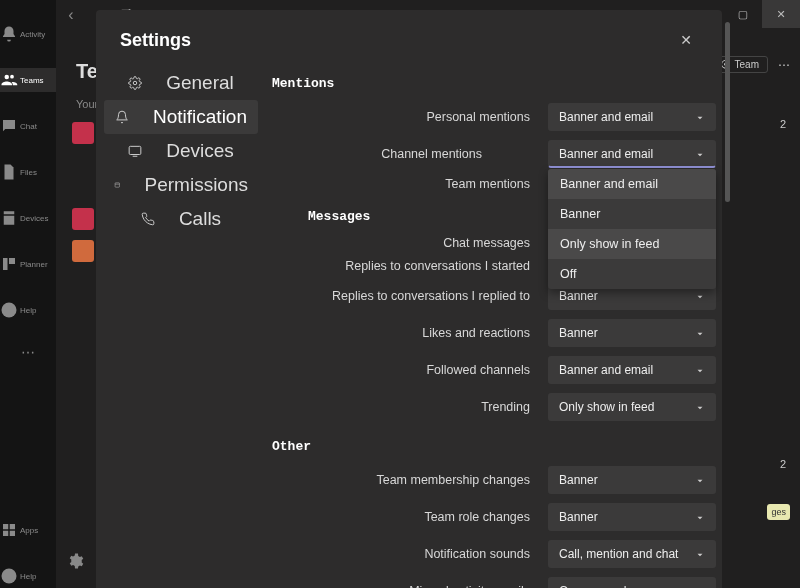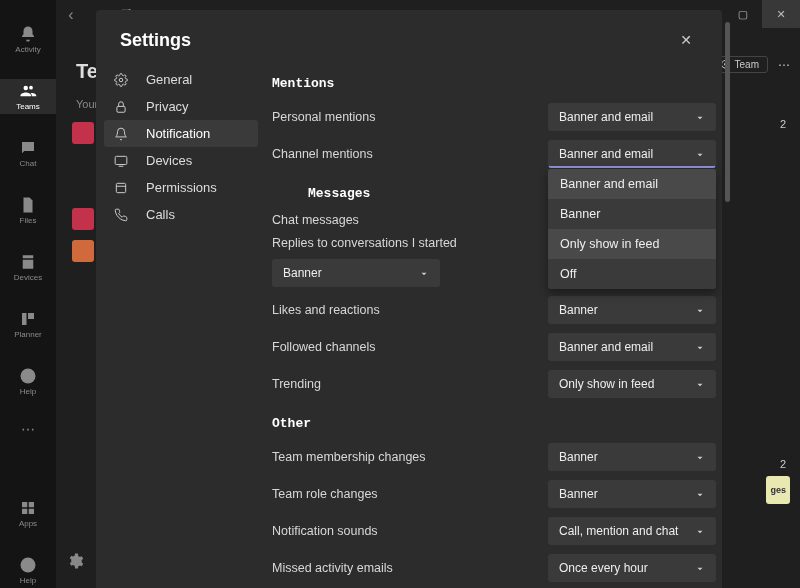--- a/index.html
+++ b/index.html
@@ -1,20 +1,20 @@
 <!DOCTYPE html>
 <html><head>
 <meta charset="utf-8">
 <style>
   * { margin: 0; padding: 0; box-sizing: border-box; }
   html, body { width: 800px; height: 588px; overflow: hidden; font-family: "Segoe UI", Arial, sans-serif; background: #201f1f; color: #e1e1e1; }
   .app { display: flex; width: 100%; height: 100%; }
   
   .rail { width: 56px; background: #141414; display: flex; flex-direction: column; align-items: center; padding-top: 22px; gap: 22px; }
-  .rail-item { display: flex; flex-direction: column; align-items: center; gap: 2px; font-size: 8px; color: #8a8a8a; cursor: pointer; width: 100%; padding: 3px 0; }
+  .rail-item { display: flex; flex-direction: row; align-items: center; gap: 2px; font-size: 8px; color: #8a8a8a; cursor: pointer; width: 100%; padding: 3px 0; }
   .rail-item svg { width: 18px; height: 18px; fill: #8a8a8a; }
   .rail-item.active { color: #fff; background: #2d2c2c; }
   .rail-item.active svg { fill: #fff; }
   .rail-spacer { flex: 1; }
   .rail-ell { color: #8a8a8a; font-size: 14px; }
   
   .bg { position: absolute; left: 56px; top: 0; right: 0; bottom: 0; background: #201f1f; }
   .bg-title { position: absolute; top: 60px; left: 20px; font-size: 20px; font-weight: 700; color: #ddd; }
   .bg-sub { position: absolute; top: 98px; left: 20px; font-size: 11px; color: #8a8a8a; }
   .chip { position:absolute; width:22px; height:22px; border-radius:3px; font-size:10px; color:#fff; display:flex; align-items:center; justify-content:center; }
@@ -27,38 +27,38 @@
   .team-dots { position:absolute; top:58px; right:10px; color:#ccc; font-size:12px; }
   
   .modal { position: absolute; left: 96px; top: 10px; right: 78px; bottom: 0; background: #2d2c2c; border-radius: 4px 4px 0 0; display: flex; flex-direction: column; }
   .modal-header { display:flex; align-items:center; justify-content:space-between; padding: 18px 24px 8px 24px; }
   .modal-header h2 { font-size: 18px; font-weight: 600; color: #fff; }
   .close-btn { width: 24px; height: 24px; display:flex; align-items:center; justify-content:center; color:#ccc; cursor:pointer; font-size:14px; }
   .modal-body { display:flex; flex:1; overflow: hidden; }
   .scroll-ind { position:absolute; right:-8px; top:12px; width:5px; height:180px; background:#555; border-radius:3px; }
   
   .snav { width: 170px; padding: 6px 8px; }
-  .snav-item { display:flex; align-items:center; gap:18px; padding: 6px 10px; font-size: 13px; color:#ddd; border-radius:3px; cursor:pointer; }
+  .snav-item { display:flex; align-items:center; gap:24px; padding: 6px 10px; font-size: 19px; color:#ddd; border-radius:3px; cursor:pointer;justify-content:center; }
   .snav-item svg { width:14px; height:14px; fill:none; stroke:#ccc; stroke-width:1.7; }
   .snav-item.active { background:#3b3a3a; color:#fff; }
   
   .content { flex:1; padding: 6px 6px 0 6px; overflow-y:auto; }
   .section-title { font-size:13px; font-weight:700; color:#fff; margin: 10px 0 12px 0; font-family: Liberation Mono, monospace; }
   .row { display:flex; align-items:center; margin-bottom: 9px; }
-  .row-label { flex:1; font-size:12.5px; color:#d8d8d8; padding-right:10px; }
+  .row-label { flex:1; font-size:12.5px; color:#d8d8d8; padding-right:18px;text-align:right; }
   .dropdown { width: 168px; height: 28px; background:#3b3a3a; border:1px solid transparent; border-radius:3px; display:flex; align-items:center; justify-content:space-between; padding: 0 10px; font-size:12px; color:#eee; cursor:pointer; position:relative; }
   .dropdown.open { border-bottom:2px solid #8f90d4; }
   .chev { width:10px; height:10px; }
   .chev svg { width:10px; height:10px; fill:#ccc; }
   
   .dd-menu { position:absolute; width:168px; background:#3b3a3a; border-radius:3px; box-shadow:0 4px 10px rgba(0,0,0,.4); overflow:hidden; z-index:10; }
   .dd-opt { padding:8px 12px; font-size:12.5px; color:#eee; cursor:pointer; }
   .dd-opt.hover { background:#4a4949; }
   
-  .bg-pill { position:absolute; right:10px; bottom:84px; background:#e8e8b0; border-radius:3px; font-size:9px; color:#333; padding:9px 4px;font-weight:bold; }
+  .bg-pill { position:absolute; right:10px; bottom:68px; background:#e8e8b0; border-radius:3px; font-size:9px; color:#333; padding:3px 4px; }
 </style>
 </head>
 <body>
 
 <div class="app">
 
   <div class="rail">
     <div class="rail-item">
       <svg viewBox="0 0 24 24">
           <path d="M12 2a6 6 0 0 0-6 6v4l-2 3v1h16v-1l-2-3V8a6 6 0 0 0-6-6zm0 20a2.5 2.5 0 0 0 2.5-2.5h-5A2.5 2.5 0 0 0 12 22z"></path>
@@ -159,27 +159,20 @@
     <div class="modal-body">
 
       <div class="snav">
         <div class="snav-item">
           <svg viewBox="0 0 24 24">
               <circle cx="12" cy="12" r="3"></circle>
               <path d="M19.4 15a1.7 1.7 0 0 0 .3 1.8l.1.1a2 2 0 1 1-2.8 2.8l-.1-.1a1.7 1.7 0 0 0-1.8-.3 1.7 1.7 0 0 0-1 1.5V21a2 2 0 1 1-4 0v-.1a1.7 1.7 0 0 0-1-1.5 1.7 1.7 0 0 0-1.8.3l-.1.1a2 2 0 1 1-2.8-2.8l.1-.1a1.7 1.7 0 0 0 .3-1.8 1.7 1.7 0 0 0-1.5-1H3a2 2 0 1 1 0-4h.1a1.7 1.7 0 0 0 1.5-1 1.7 1.7 0 0 0-.3-1.8l-.1-.1a2 2 0 1 1 2.8-2.8l.1.1a1.7 1.7 0 0 0 1.8.3H9a1.7 1.7 0 0 0 1-1.5V3a2 2 0 1 1 4 0v.1a1.7 1.7 0 0 0 1 1.5 1.7 1.7 0 0 0 1.8-.3l.1-.1a2 2 0 1 1 2.8 2.8l-.1.1a1.7 1.7 0 0 0-.3 1.8V9c.3.6.9 1 1.5 1H21a2 2 0 1 1 0 4h-.1a1.7 1.7 0 0 0-1.5 1z"></path>
             </svg>
           <span>General</span>
         </div>
-        <div class="snav-item">
-          <svg viewBox="0 0 24 24">
-              <rect x="5" y="11" width="14" height="10" rx="2"></rect>
-              <path d="M8 11V7a4 4 0 0 1 8 0v4"></path>
-            </svg>
-          <span>Privacy</span>
-        </div>
         <div class="snav-item active">
           <svg viewBox="0 0 24 24">
               <path d="M18 8a6 6 0 1 0-12 0c0 7-3 9-3 9h18s-3-2-3-9"></path>
               <path d="M13.7 21a2 2 0 0 1-3.4 0"></path>
             </svg>
           <span>Notification</span>
         </div>
         <div class="snav-item">
           <svg viewBox="0 0 24 24">
               <rect x="2" y="4" width="20" height="14" rx="2"></rect>
@@ -209,51 +202,56 @@
         <div class="row">
           <div class="row-label">Personal mentions</div>
           <div class="dropdown">
             <span>Banner and email</span>
             <span class="chev"><svg viewBox="0 0 24 24">
                   <path d="M6 9l6 6 6-6z"></path>
                 </svg></span>
           </div>
         </div>
 
-        <div class="row" style="position:relative;">
+        <div class="row" style="position:relative;gap:48px;">
           <div class="row-label">Channel mentions</div>
           <div class="dropdown open">
             <span>Banner and email</span>
             <span class="chev"><svg viewBox="0 0 24 24">
                   <path d="M6 9l6 6 6-6z"></path>
                 </svg></span>
           </div>
 
           <div class="dd-menu" style="right:0; top:29px;">
             <div class="dd-opt hover">Banner and email</div>
             <div class="dd-opt">Banner</div>
             <div class="dd-opt hover">Only show in feed</div>
             <div class="dd-opt">Off</div>
           </div>
         </div>
 
+        <div class="row">
+          <div class="row-label">Team mentions</div>
+          <div style="width:168px;"></div>
+        </div>
 
         <div class="section-title" style="margin-top:18px;padding-left:36px;">Messages</div>
 
         <div class="row">
           <div class="row-label">Chat messages</div>
           <div style="width:168px;"></div>
         </div>
 
         <div class="row">
           <div class="row-label">Replies to conversations I started</div>
           <div style="width:168px;"></div>
         </div>
 
         <div class="row">
+          <div class="row-label">Replies to conversations I replied to</div>
           <div class="dropdown">
             <span>Banner</span>
             <span class="chev"><svg viewBox="0 0 24 24">
                   <path d="M6 9l6 6 6-6z"></path>
                 </svg></span>
           </div>
         </div>
 
         <div class="row">
           <div class="row-label">Likes and reactions</div>

